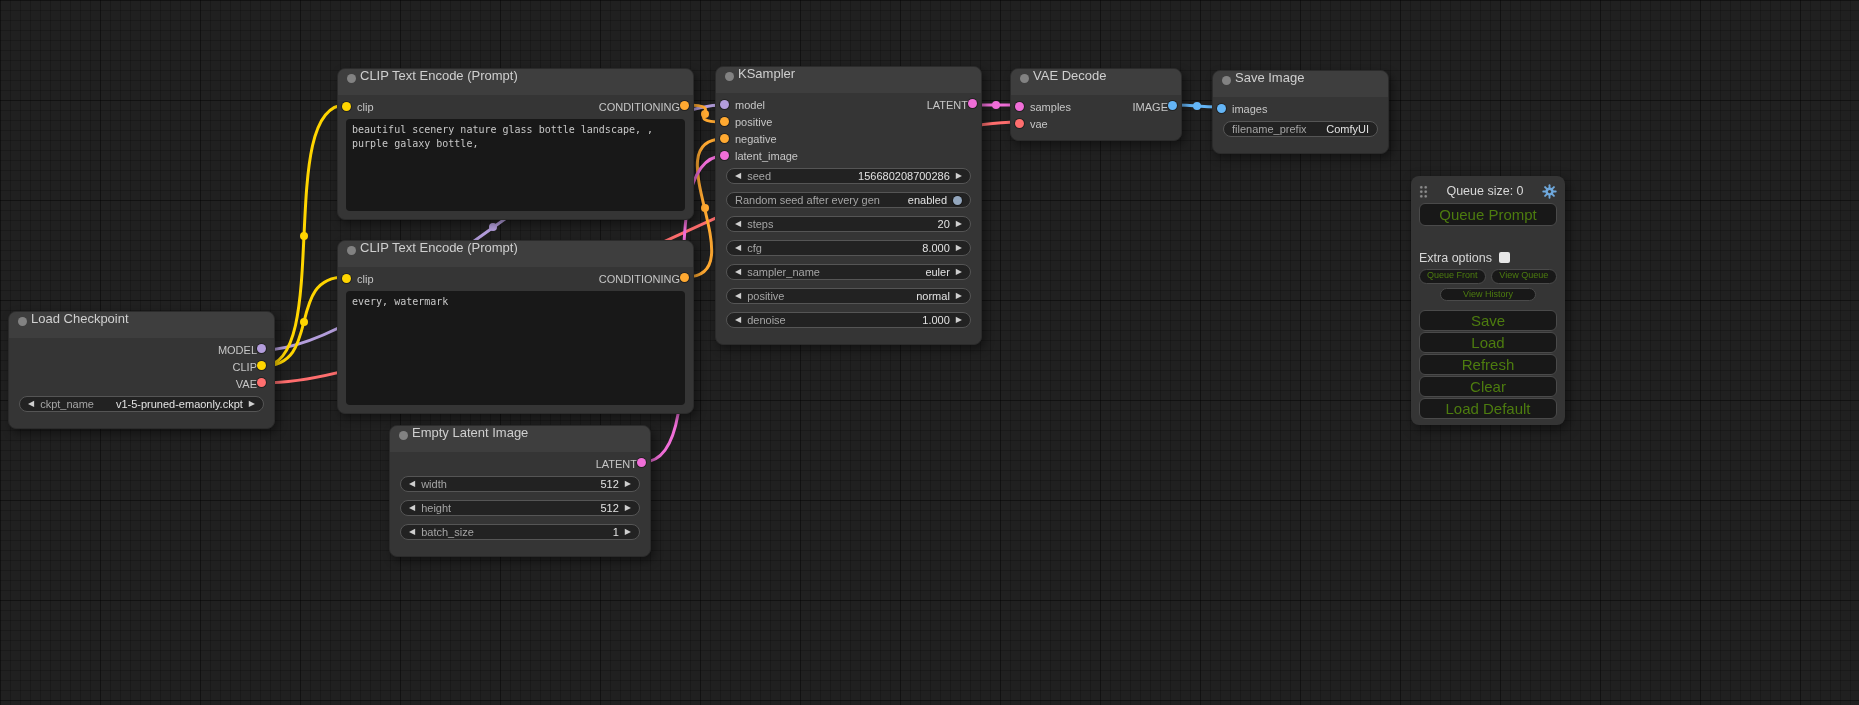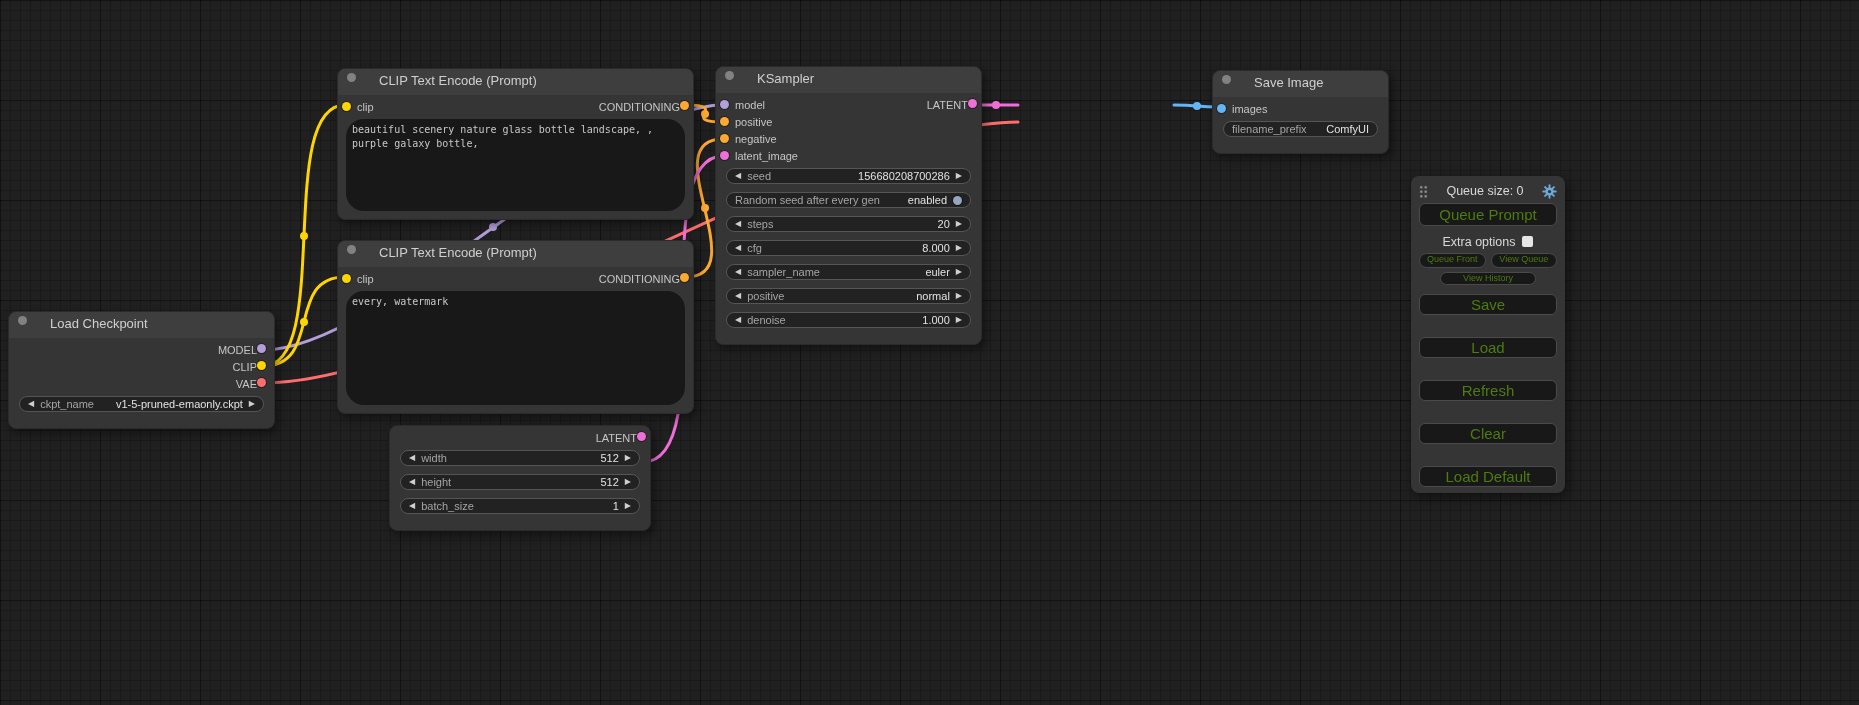--- a/index.html
+++ b/index.html
@@ -11,63 +11,63 @@
       linear-gradient(rgba(0,0,0,.30) 1px,transparent 1px),
       linear-gradient(90deg,rgba(0,0,0,.30) 1px,transparent 1px),
       linear-gradient(rgba(0,0,0,.18) 1px,transparent 1px),
       linear-gradient(90deg,rgba(0,0,0,.18) 1px,transparent 1px);
     background-size:100px 100px,100px 100px,10px 10px,10px 10px;
   }
   #wires{position:absolute;left:0;top:0;z-index:1}
 
   .node{position:absolute;z-index:2;background:#353535;border-radius:8px;
         box-shadow:3px 4px 10px rgba(0,0,0,.45);border:1px solid #2b2b2b;color:#c9c9c9}
-  .ntitle{height:26px;background:#3e3e3e;border-radius:7px 7px 0 0;display:flex;align-items:flex-start;
-          padding:4px 9px;gap:23px;font-size:13px;color:#cfcfcf;white-space:nowrap}
+  .ntitle{height:26px;background:#3e3e3e;border-radius:7px 7px 0 0;display:flex;align-items:flex-end;
+          padding:12px 9px;gap:4px;font-size:13px;color:#cfcfcf;white-space:nowrap}
   .ndot{width:9px;height:9px;border-radius:50%;background:#828282;flex:none}
   .nbody{padding:3px 0 8px 0}
 
   .prow{display:flex;align-items:center;justify-content:space-between;height:17px;padding:0 4px;font-size:11px;color:#c6c6c6}
   .prow.inset{padding:0 8px}
   .pin{display:flex;align-items:center;gap:6px}
   .pout{display:flex;align-items:flex-start;margin-left:auto}
   .pdot{width:9px;height:9px;border-radius:50%;flex:none;box-shadow:0 0 0 1px rgba(0,0,0,.35)}
   .plabel{white-space:nowrap}
 
   .c-model{background:#B39DDB}.c-clip{background:#FFD500}.c-vae{background:#FF6E6E}
   .c-cond{background:#FFA931}.c-latent{background:#F06ED8}.c-image{background:#64B5F6}
 
   .widget{height:16px;margin:4px 10px 8px;background:#222;border:1px solid #555;border-radius:9px;
           display:flex;align-items:center;padding:0 8px;font-size:11px;gap:6px;white-space:nowrap}
   .warrow{color:#cfcfcf;font-size:8px;line-height:1;flex:none}
   .wlabel{color:#a5a5a5;overflow:hidden}
   .wvalue{margin-left:auto;color:#e2e2e2}
   .toggle-dot{width:9px;height:9px;border-radius:50%;background:#93a6bd;flex:none;box-shadow:0 0 0 1px rgba(0,0,0,.3)}
 
-  .ta{margin:4px 8px 0;background:#181818;border-radius:18px;padding:4px 6px;
+  .ta{margin:4px 8px 0;background:#181818;border-radius:4px;padding:4px 6px;
       font-family:"DejaVu Sans Mono",monospace;font-size:10px;line-height:14px;color:#c8c8c8;
       white-space:pre-wrap;overflow:hidden}
 
   
   #menu{position:absolute;left:1411px;top:176px;width:154px;z-index:3;background:#353535;border-radius:8px;
         box-shadow:3px 4px 12px rgba(0,0,0,.5);padding:6px 8px;display:flex;flex-direction:column;color:#d8d8d8}
   .menu-header{display:flex;align-items:center;height:18px}
   .drag-dots{width:9px;height:13px;flex:none;
       background-image:radial-gradient(circle,#8f8f8f 1.1px,transparent 1.4px);
       background-size:4.5px 4.5px}
   .qsize{flex:1;text-align:center;font-size:12.5px;color:#d8d8d8}
   .gear{width:15px;height:15px;flex:none}
   .btn{background:#181818;border:1px solid #4a4a4a;border-radius:6px;color:#4d7c0f;text-align:center;cursor:pointer}
   .btn-queue{height:23px;line-height:21px;font-size:15px;margin-top:3px}
-  .extra{display:flex;align-items:center;justify-content:center;gap:7px;font-size:12.5px;height:15px;margin-top:8px}
+  .extra{display:flex;align-items:center;justify-content:flex-start;gap:7px;font-size:12.5px;height:15px;margin-top:24px}
   .checkbox{width:11px;height:11px;background:#e6e6e6;border-radius:2px;flex:none}
   .row-small{display:flex;gap:5px;margin-top:4px}
   .btn-small{flex:1;height:15px;line-height:11px;font-size:9px;border-radius:8px}
   .btn-history{width:96px;height:13px;line-height:11px;font-size:9px;border-radius:8px;margin:4px auto 0}
-  .btn-big{height:21px;line-height:19px;font-size:15px;margin-top:22px}
+  .btn-big{height:21px;line-height:19px;font-size:15px;margin-top:1px}
   .btn-big.first{margin-top:9px}
 </style>
 </head>
 <body>
 
 <div id="canvas">
 
   <svg id="wires" width="1859" height="705">
     <g fill="none" stroke-width="3" stroke-linecap="round">
       <path d="M263,350 C383,350 603,105 723,105" stroke="#B39DDB"></path>
@@ -160,20 +160,24 @@
         <div class="pout">
           <span class="plabel">CONDITIONING</span>
           <span class="pdot c-cond"></span>
           </div>
       </div>
       <div class="ta" style="height:114px">every, watermark</div>
     </div>
   </div>
 
   <div class="node" style="left:389px;top:425px;width:262px">
+    <div class="ntitle">
+      <span class="ndot"></span>
+      <span>Empty Latent Image</span>
+    </div>
     <div class="nbody">
       <div class="prow">
           <div class="pout">
         <span class="plabel">LATENT</span>
         <span class="pdot c-latent"></span>
           </div>
         </div>
       <div class="widget">
         <span class="warrow">◀</span>
         <span class="wlabel">width</span>
@@ -267,20 +271,44 @@
       </div>
       <div class="widget">
         <span class="warrow">◀</span>
         <span class="wlabel">denoise</span>
         <span class="wvalue">1.000</span>
         <span class="warrow">▶</span>
       </div>
     </div>
   </div>
 
+  <div class="node" style="left:1010px;top:68px;width:172px">
+    <div class="ntitle">
+      <span class="ndot"></span>
+      <span>VAE Decode</span>
+    </div>
+    <div class="nbody">
+      <div class="prow">
+        <div class="pin">
+          <span class="pdot c-latent"></span>
+          <span class="plabel">samples</span>
+          </div>
+        <div class="pout">
+          <span class="plabel">IMAGE</span>
+          <span class="pdot c-image"></span>
+          </div>
+      </div>
+      <div class="prow">
+          <div class="pin">
+        <span class="pdot c-vae"></span>
+        <span class="plabel">vae</span>
+          </div>
+        </div>
+    </div>
+  </div>
 
   <div class="node" style="left:1212px;top:70px;width:177px">
     <div class="ntitle">
       <span class="ndot"></span>
       <span>Save Image</span>
     </div>
     <div class="nbody">
       <div class="prow">
           <div class="pin">
         <span class="pdot c-image"></span>

